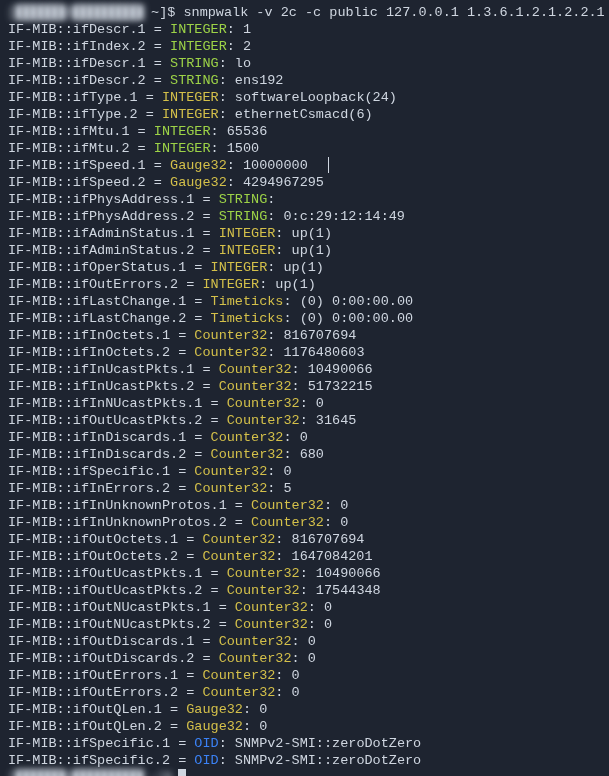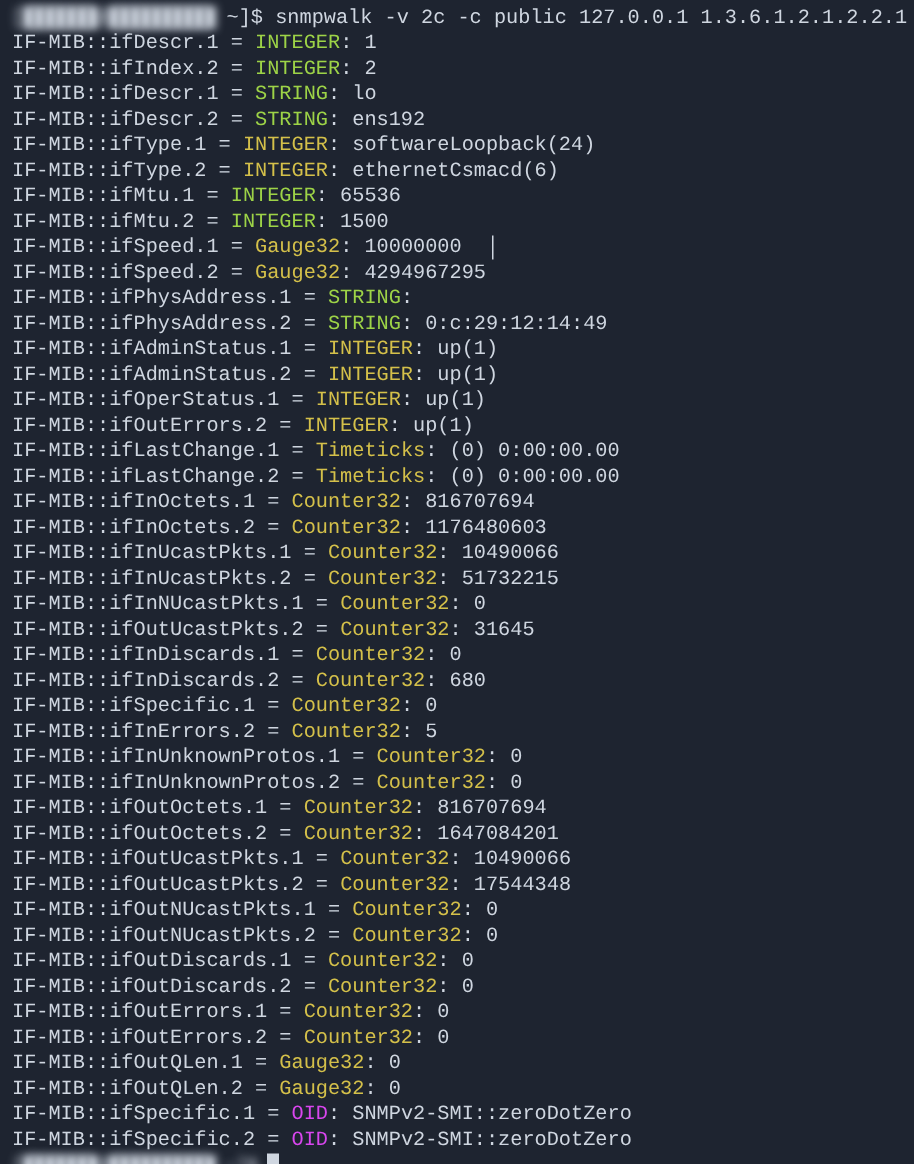--- a/index.html
+++ b/index.html
@@ -1,17 +1,17 @@
 <!DOCTYPE html>
 <html><head>
   <meta charset="utf-8">
   <style>
     body { margin:0; padding:4px 8px; background:#1e2430; color:#cfd6e0; font-family:Consolas,"Courier New",monospace; font-size:13.5px; line-height:17px; width:609px; box-sizing:border-box;}
     #out { white-space:pre; }
-    .g{color:#9dd347;} .y{color:#d4c04a;} .c{color:#d946ef;}
+    .g{color:#9dd347;} .y{color:#d4c04a;} .c{color:#3b82f6;}
     .cursor{display:inline-block;width:8px;height:14px;background:#cfd6e0;vertical-align:-2px;}
     .tcur{display:inline-block;width:1px;height:16px;background:#cfd6e0;vertical-align:-3px;}
     .blur{color:transparent;text-shadow:0 0 6px #cfd6e0;letter-spacing:-1px;}
   </style>
 </head>
 <body>
 
 <div id="out"><span class="blur">[███████@██████████</span><span> ~]$ </span><span>snmpwalk -v 2c -c public 127.0.0.1 1.3.6.1.2.1.2.2.1</span>
 <span>IF-MIB::ifDescr.1 = </span><span class="g">INTEGER</span><span>: 1</span>
 <span>IF-MIB::ifIndex.2 = </span><span class="g">INTEGER</span><span>: 2</span>

